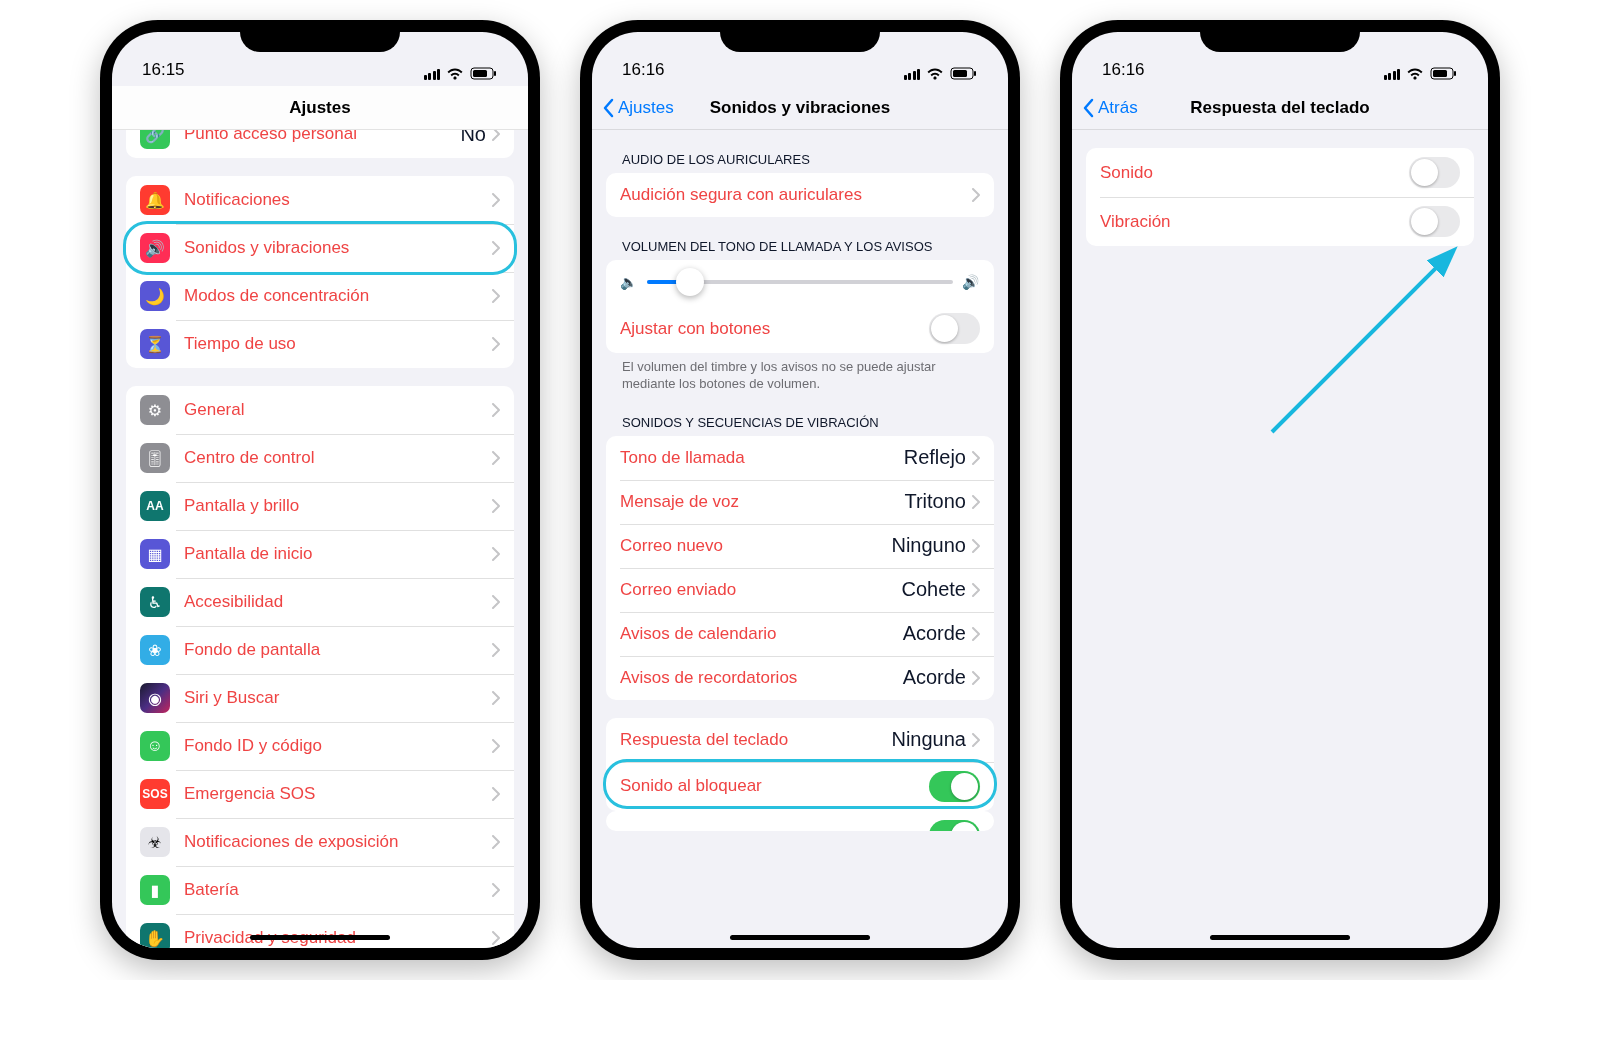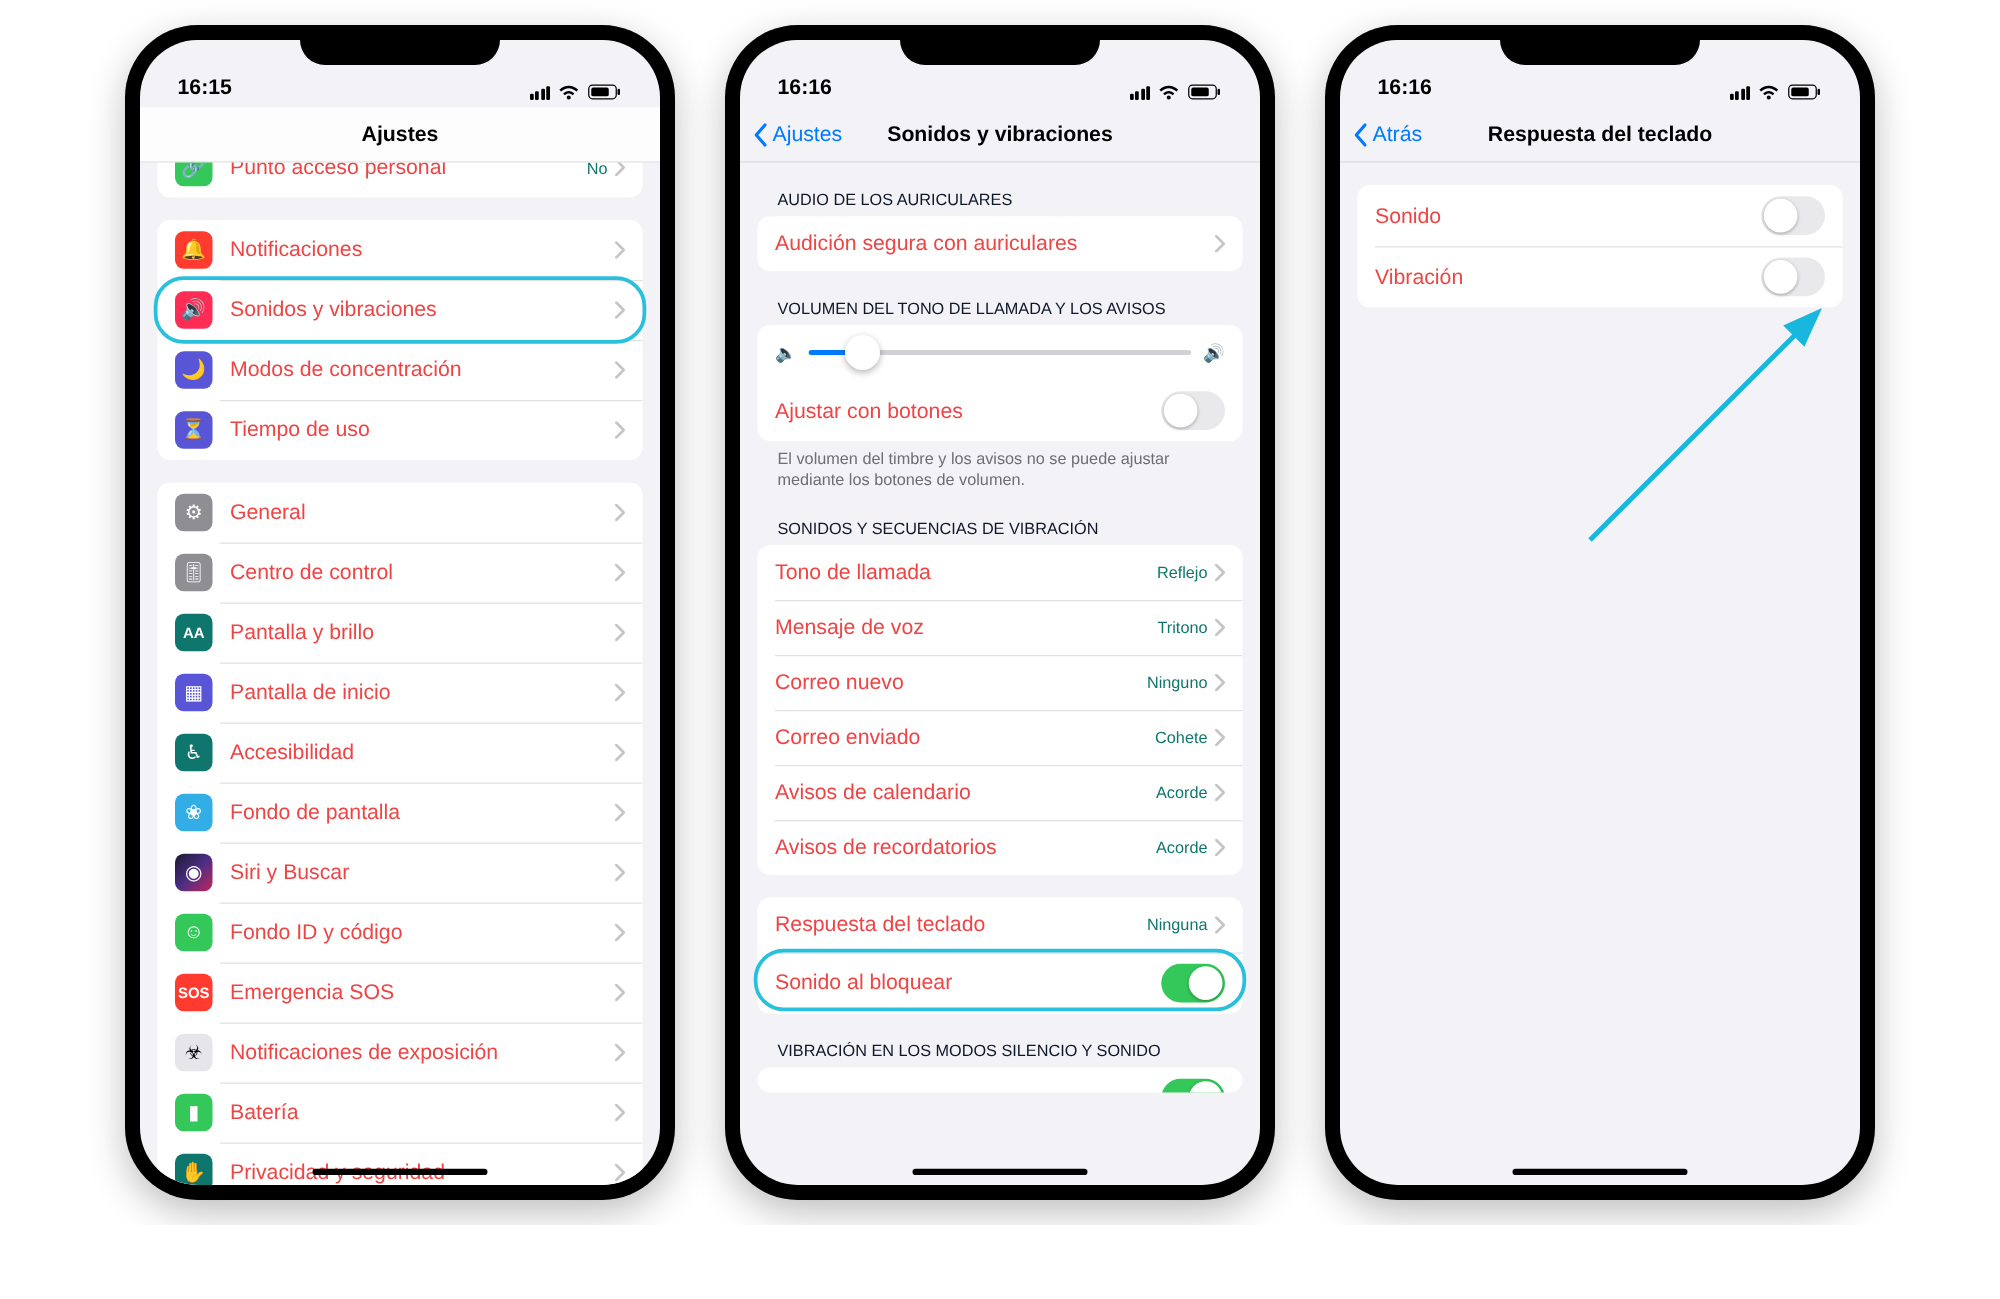--- a/index.html
+++ b/index.html
@@ -43,21 +43,21 @@
     border-bottom-right-radius: 20px;
     z-index: 10;
   }
   .statusbar {
     height: 54px;
     display: flex;
     align-items: flex-end;
     justify-content: space-between;
     padding: 0 30px 6px;
     font-size: 17px;
-    font-weight: 700;
+    font-weight: 400;
   }
   .status-icons { display: flex; gap: 6px; align-items: center; }
   .bars { display: inline-flex; gap: 1.5px; align-items: flex-end; height: 12px; }
   .bars span { width: 3px; background: #000; border-radius: 1px; }
   .bars span:nth-child(1){height:5px}
   .bars span:nth-child(2){height:7px}
   .bars span:nth-child(3){height:9px}
   .bars span:nth-child(4){height:11px}
   .wifi svg, .battery svg { display: block; }
 
@@ -113,21 +113,21 @@
   .cell + .cell::before {
     content: ""; position: absolute; left: 50px; right: 0; top: 0; height: 0.5px;
     background: rgba(0,0,0,0.12);
   }
   .cell.noicon + .cell.noicon::before { left: 14px; }
   .icon {
     width: 30px; height: 30px; border-radius: 7px; margin-right: 14px;
     display: flex; align-items: center; justify-content: center; color: #fff; flex: 0 0 30px;
   }
   .cell-label { font-size: 17px; color: #ef4444; flex: 1; }
-  .cell-value { font-size: 13px; color: #0f766e; margin-right: 6px; }
+  .cell-value { font-size: 20px; color: #0f172a; margin-right: 6px; }
   .chevron { color: #c5c5c7; flex: 0 0 auto; }
   .chevron svg { width: 8px; height: 14px; display: block; }
 
   .toggle {
     width: 51px; height: 31px; border-radius: 16px; background: #e9e9eb; position: relative; flex: 0 0 51px;
   }
   .toggle .knob {
     position: absolute; top: 2px; left: 2px; width: 27px; height: 27px; background: #fff; border-radius: 50%;
     box-shadow: 0 1px 3px rgba(0,0,0,.3);
   }
@@ -493,21 +493,20 @@
               </svg>
             </span>
           </div>
     <div class="cell noicon">
       <span class="cell-label">Sonido al bloquear</span>
       <div class="toggle on">
               <div class="knob"></div>
             </div>
     </div>
         </div>
-        <div class="section-header">VIBRACIÓN EN LOS MODOS SILENCIO Y SONIDO</div>
         <div class="group tight" style="height:20px;overflow:hidden">
           <div class="cell noicon" style="justify-content:flex-end">
       <div class="toggle on">
               <div class="knob"></div>
             </div>
           </div>
         </div>
       </div>
     <div class="home-indicator"></div>
   <div class="highlight" style="left: 11px; top: 726.781px; width: 394px; height: 50px;"></div>

